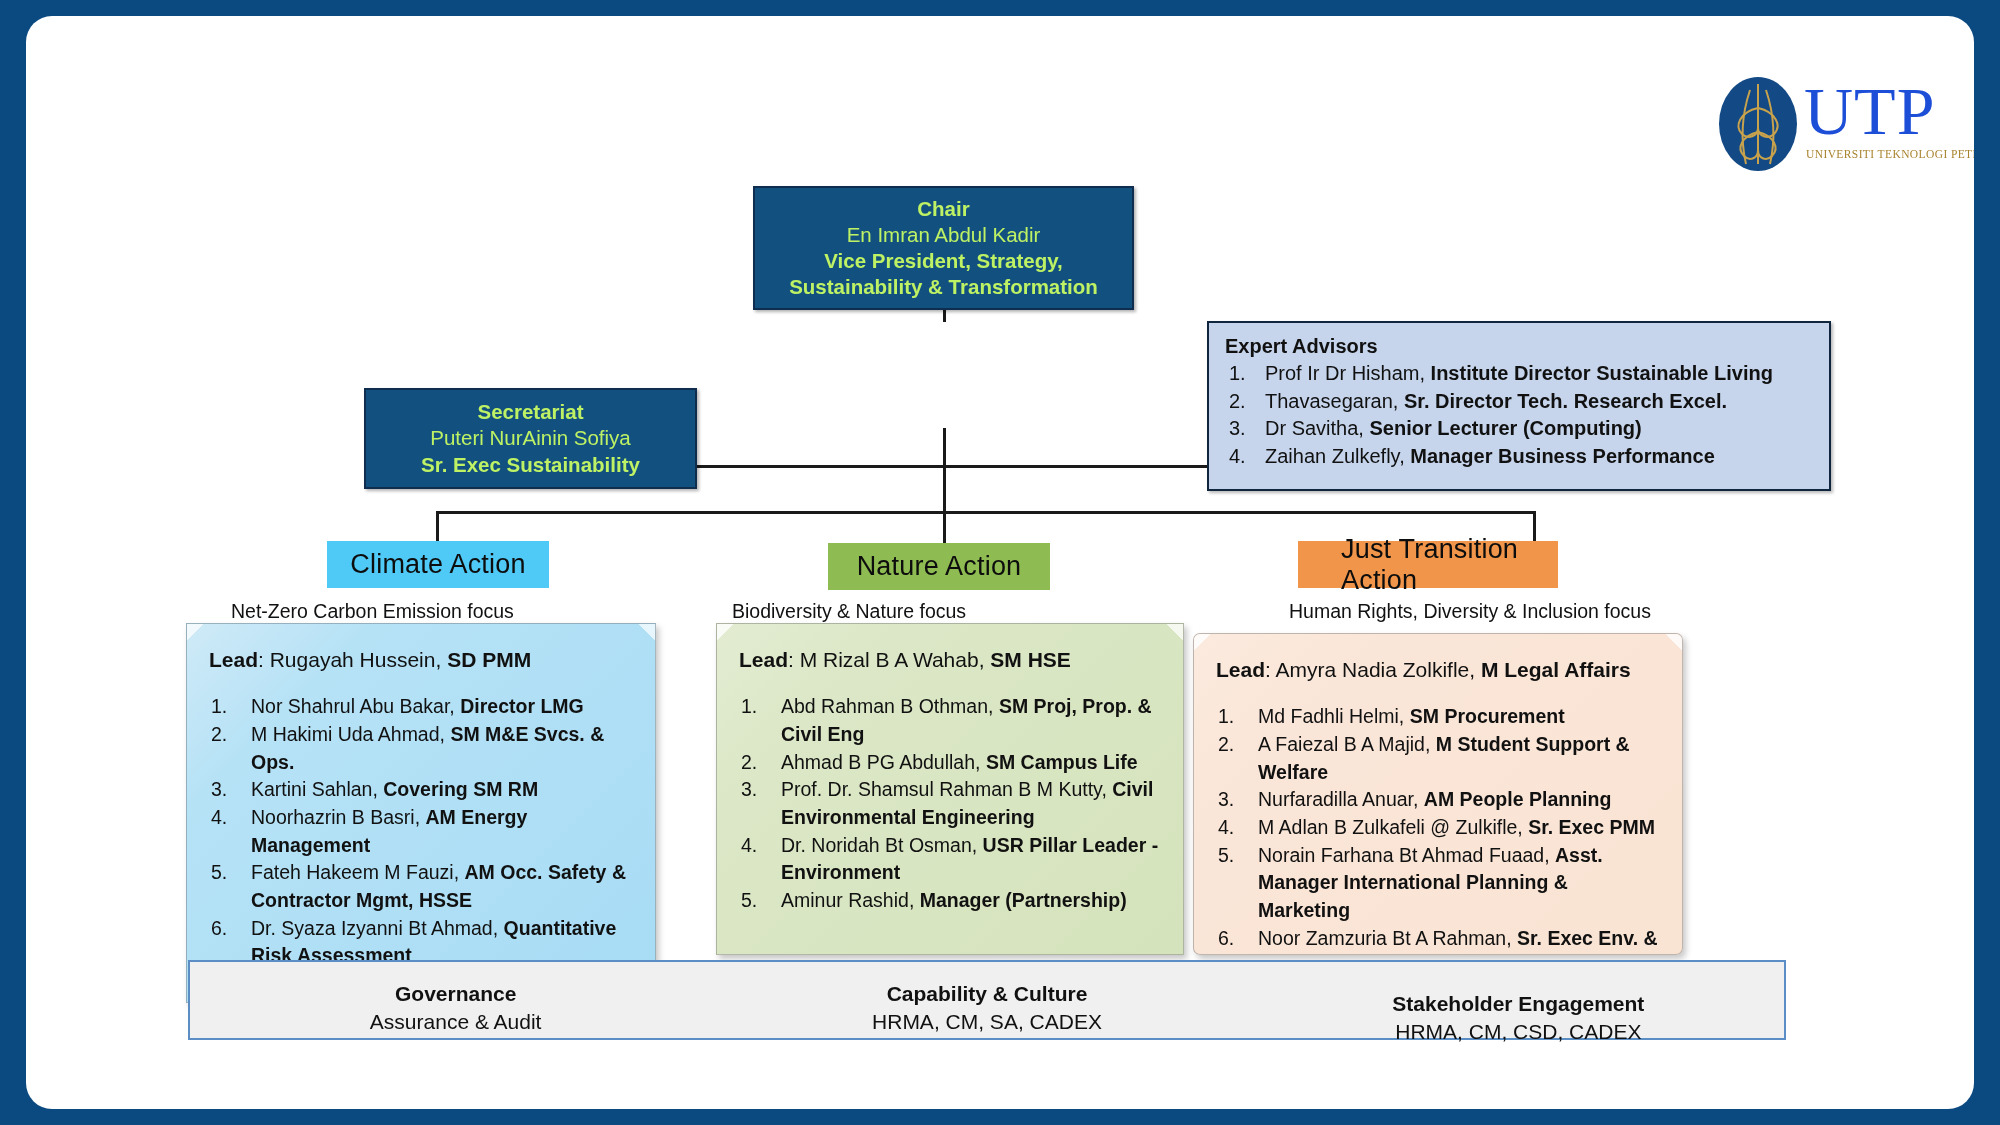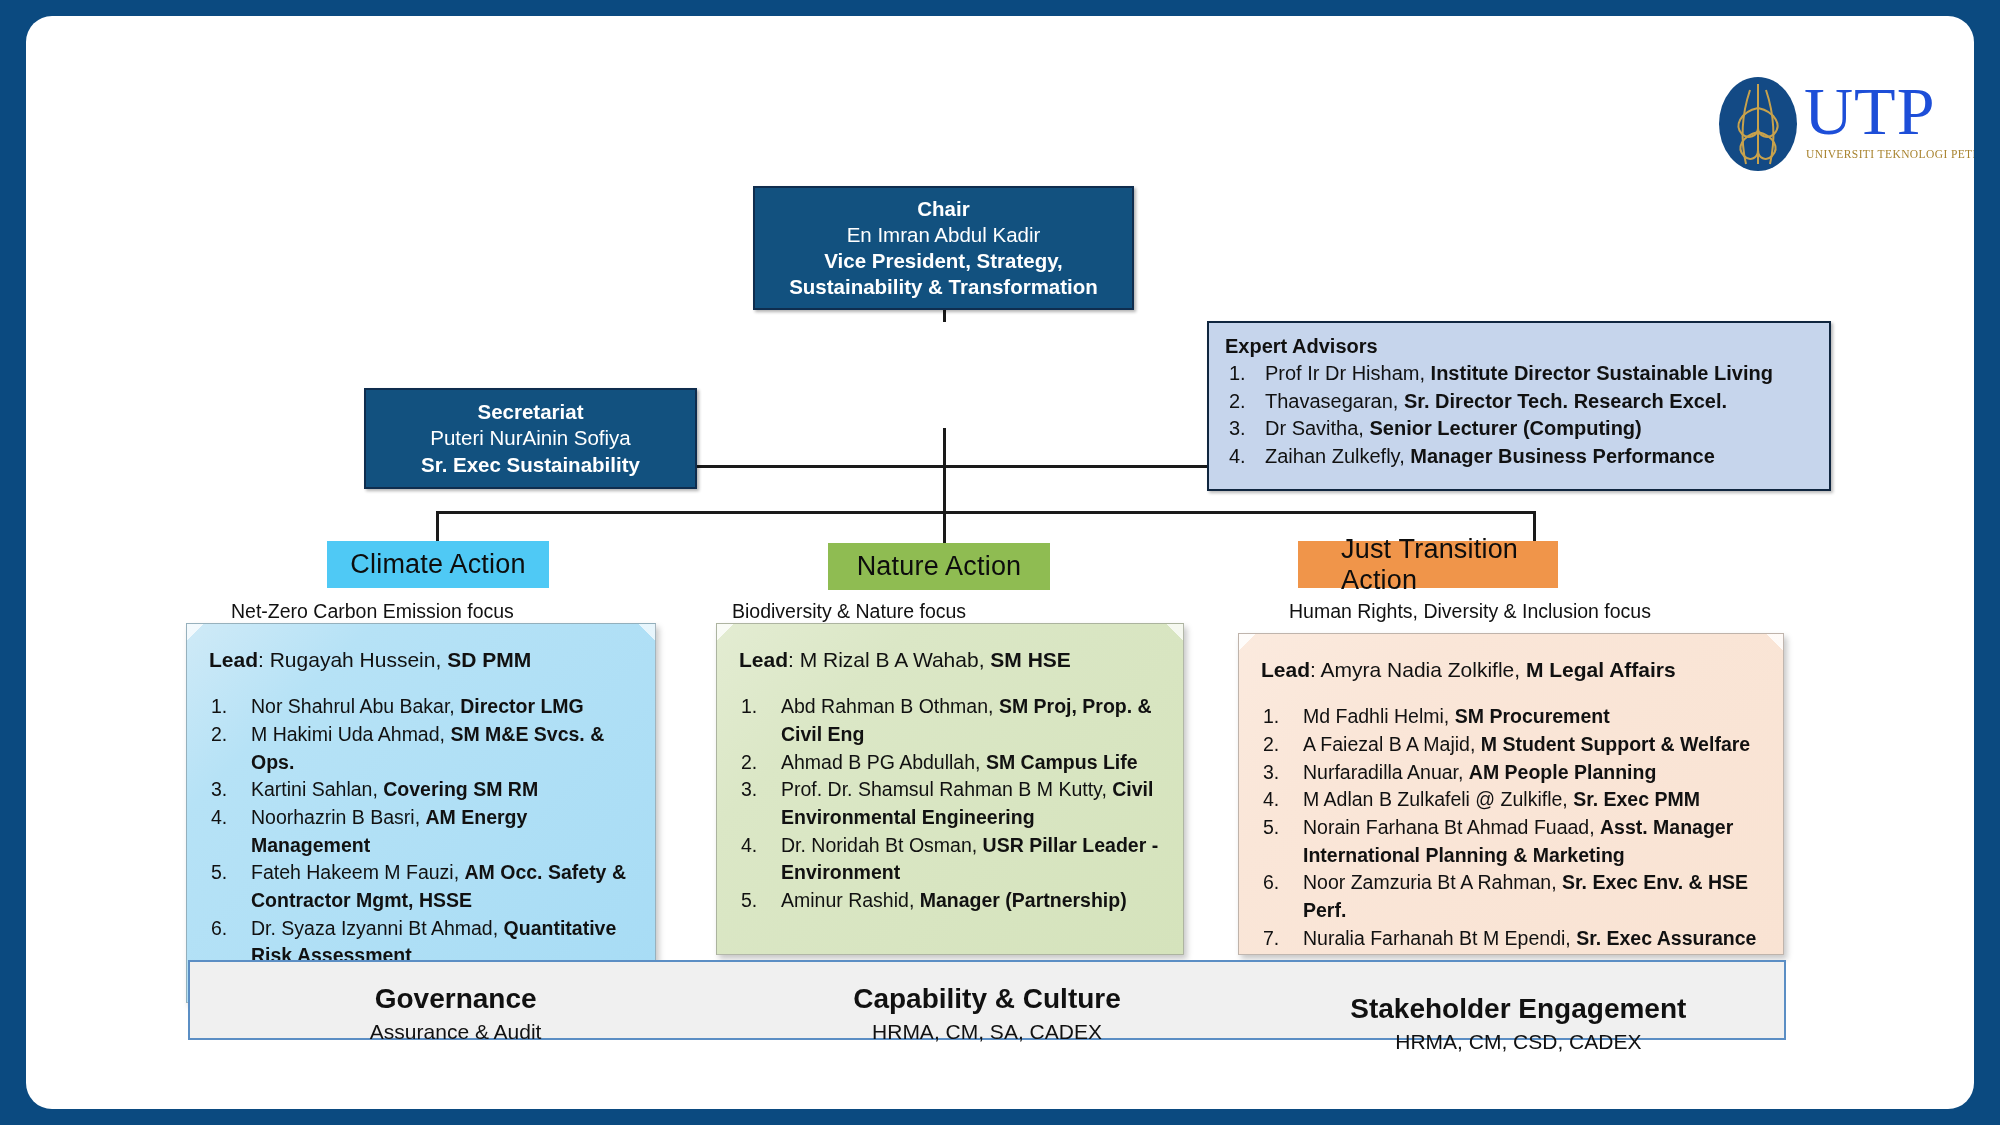--- a/index.html
+++ b/index.html
@@ -40,21 +40,21 @@
   }
 
   
   .conn { position: absolute; background: #1a1a1a; }
 
   
   .navy-box {
     position: absolute;
     background: #12517f;
     border: 2px solid #0f2d4e;
-    color: #ffffff;
+    color: #bef264;
     text-align: center;
     display: flex; flex-direction: column;
     align-items: center; justify-content: center;
     box-shadow: 2px 2px 3px rgba(0,0,0,0.30);
   }
   .navy-box .ln { line-height: 1.28; font-size: 20.5px; }
   .navy-box .b { font-weight: bold; }
 
   
   #advisors {
@@ -127,21 +127,21 @@
   }
 
   
   #footer {
     position: absolute;
     background: #f0f0f0;
     border: 2px solid #5b8ec4;
     display: flex;
   }
   #footer .cell { flex: 1; text-align: center; padding-top: 18px; }
-  #footer .cell .t { font-size: 28px; font-weight: bold; color: #111; line-height: 1.35; }
+  #footer .cell .t { font-size: 21px; font-weight: bold; color: #111; line-height: 1.35; }
   #footer .cell .s { font-size: 21px; color: #111; line-height: 1.35; }
 </style>
 </head>
 <body>
 
 <div id="frame">
   <div id="canvas">
 
     <div id="logo">
       <svg class="mark" viewBox="0 0 84 100">
@@ -304,21 +304,21 @@
           </li>
           <li>
             <span class="num">5.</span>
             <span>Aminur Rashid,</span>
             <span class="role">Manager (Partnership)</span>
           </li>
         </ol>
       </div>
     </div>
 
-    <div class="panel" id="panel-just" style="left:1212px; top:617px; width:546px; height:322px;">
+    <div class="panel" id="panel-just" style="left:1167px; top:617px; width:490px; height:322px;border-radius:7px;">
       <div class="bevel"></div>
       <div class="inner">
         <div class="lead">
           <b>Lead</b><span>: Amyra Nadia Zolkifle,</span>
           <b>M Legal Affairs</b>
         </div>
         <ol>
           <li>
             <span class="num">1.</span>
             <span>Md Fadhli Helmi,</span>

